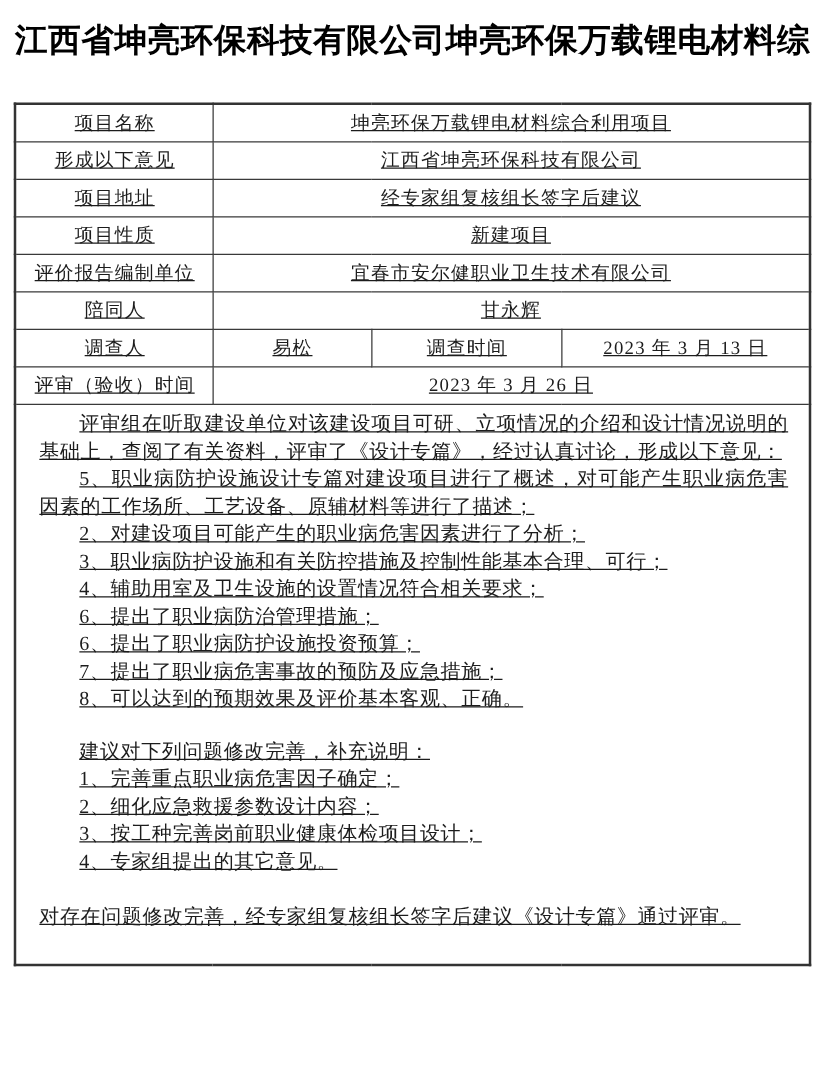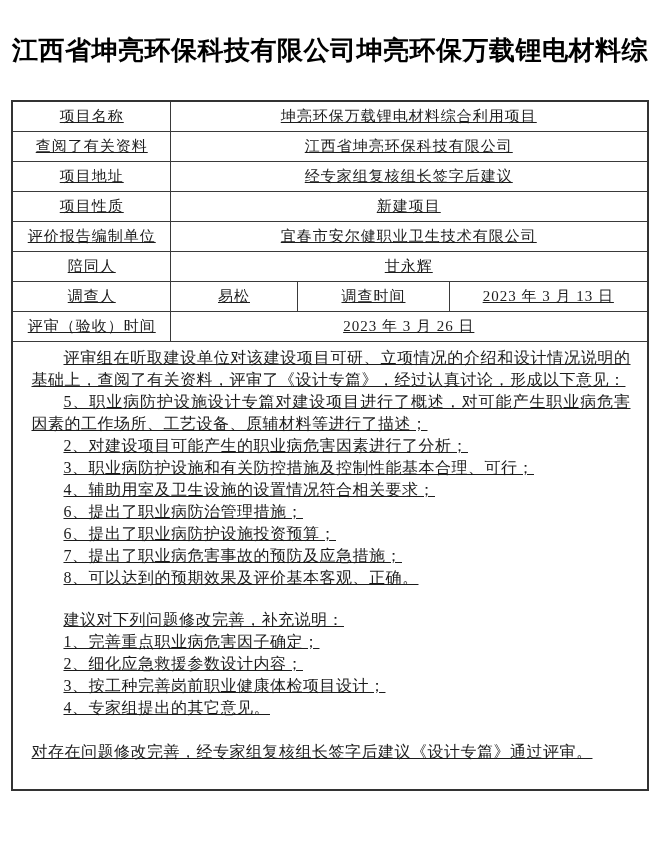--- a/index.html
+++ b/index.html
@@ -8,21 +8,21 @@
     background: #ffffff;
     width: 660px;
     height: 860px;
     font-family: "Liberation Serif", "DejaVu Serif", serif;
     color: #1c1c1c;
   }
   .page {
     width: 660px;
     height: 860px;
     box-sizing: border-box;
-    padding-top: 32px;
+    padding-top: 14px;
     overflow: hidden;
   }
   .doc-title {
     width: 636px;
     margin: 0 auto;
     text-align: center;
     font-size: 26px;
     font-weight: bold;
     color: #000000;
     line-height: 37px;
@@ -85,21 +85,21 @@
         <col style="width:127px">
         <col style="width:152px">
         <col style="width:198px">
     </colgroup>
     <tbody>
       <tr>
         <td>项目名称</td>
         <td colspan="3">坤亮环保万载锂电材料综合利用项目</td>
       </tr>
       <tr>
-        <td>查阅了有关资料</td>
+        <td>形成以下意见</td>
         <td colspan="3">江西省坤亮环保科技有限公司</td>
       </tr>
       <tr>
         <td>项目地址</td>
         <td colspan="3">经专家组复核组长签字后建议</td>
       </tr>
       <tr>
         <td>项目性质</td>
         <td colspan="3">新建项目</td>
       </tr>

